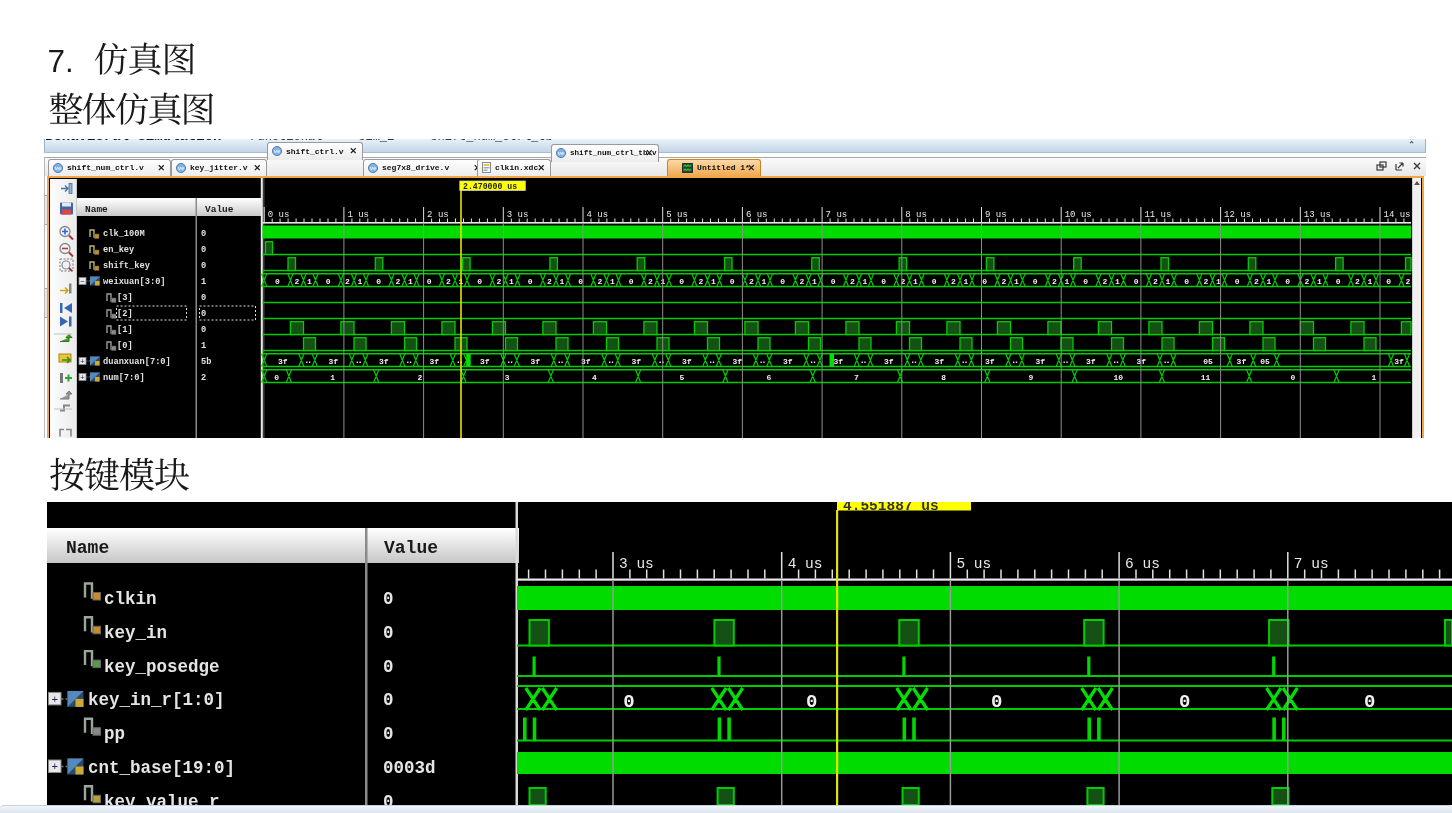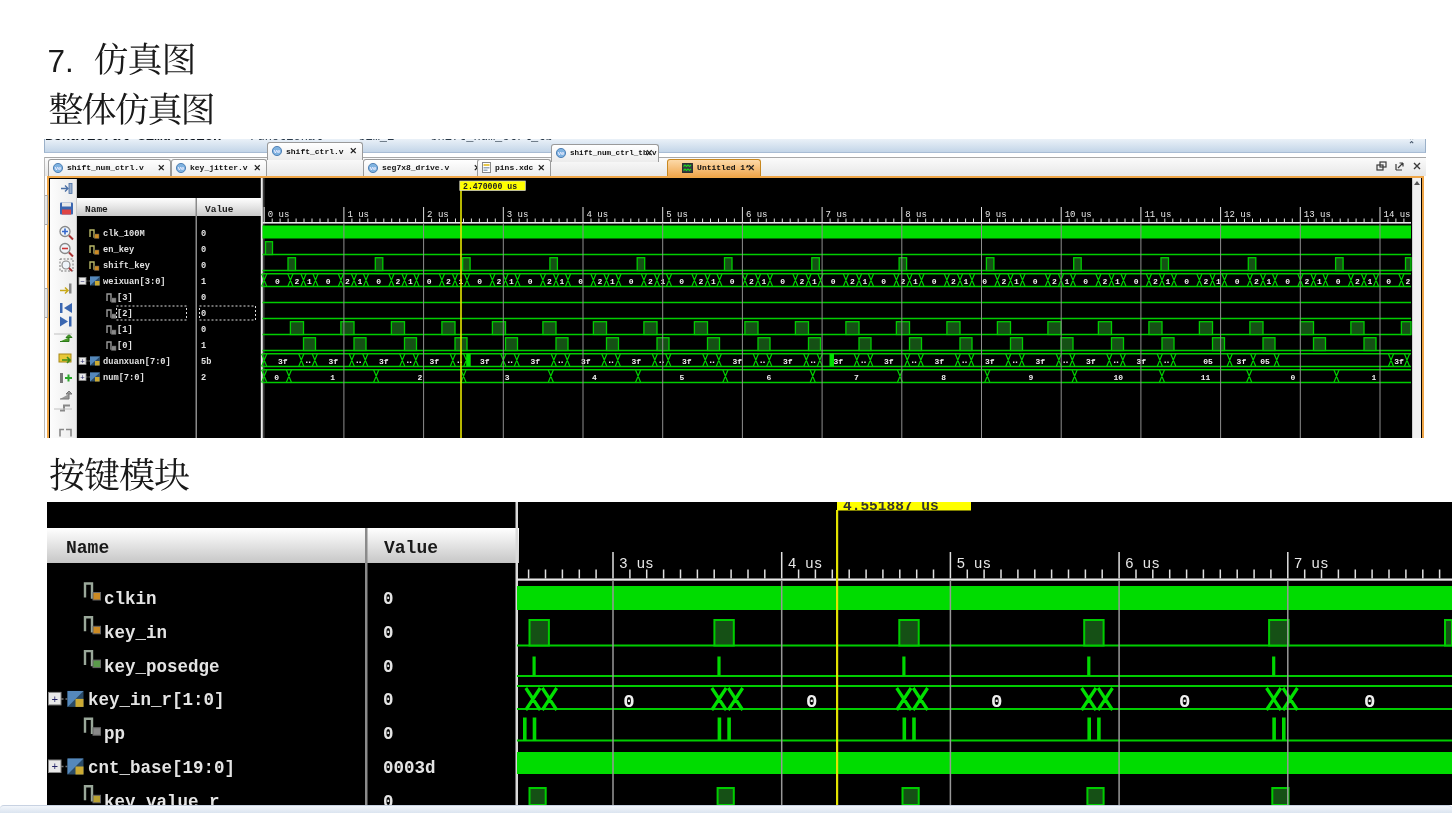--- a/index.html
+++ b/index.html
@@ -82,21 +82,21 @@
       <span style="margin-left:4px">seg7x8_drive.v</span>
       <span style="position:absolute;right:5px;font-size:9px;color:#222;font-family:Liberation Sans">✕</span>
     </div>
     <div class="tab" style="left:433px;width:74px;top:19.5px;">
       <svg width="9" height="11" style="margin-left:4px;flex:none">
         <rect x="0.5" y="0.5" width="8" height="10" fill="#fff" stroke="#888"></rect>
         <rect x="1.5" y="2" width="6" height="2" fill="#e8c84a"></rect>
         <rect x="1.5" y="5" width="6" height="1.5" fill="#9ab"></rect>
         <rect x="1.5" y="7.5" width="4" height="1.5" fill="#9ab"></rect>
       </svg>
-      <span style="margin-left:4px">pins.xdc</span>
+      <span style="margin-left:4px">clkin.xdc</span>
       <span style="position:absolute;right:5px;font-size:9px;color:#222;font-family:Liberation Sans">✕</span>
     </div>
     <div class="tab" style="left:507px;width:108px;top:5px;font-size:7.6px;">
       <svg width="10" height="10" style="margin-left:4px;flex:none">
         <circle cx="5" cy="5" r="4.6" fill="#7fb2e0"></circle>
         <circle cx="5" cy="5" r="4.6" fill="none" stroke="#3a6ea8" stroke-width="0.8"></circle>
         <text x="5" y="7.4" font-size="6" fill="#eef" text-anchor="middle" font-family="Liberation Sans">ve</text>
       </svg>
       <span style="margin-left:4px">shift_num_ctrl_tb.v</span>
       <span style="position:absolute;right:5px;font-size:9px;color:#222;font-family:Liberation Sans">✕</span>

